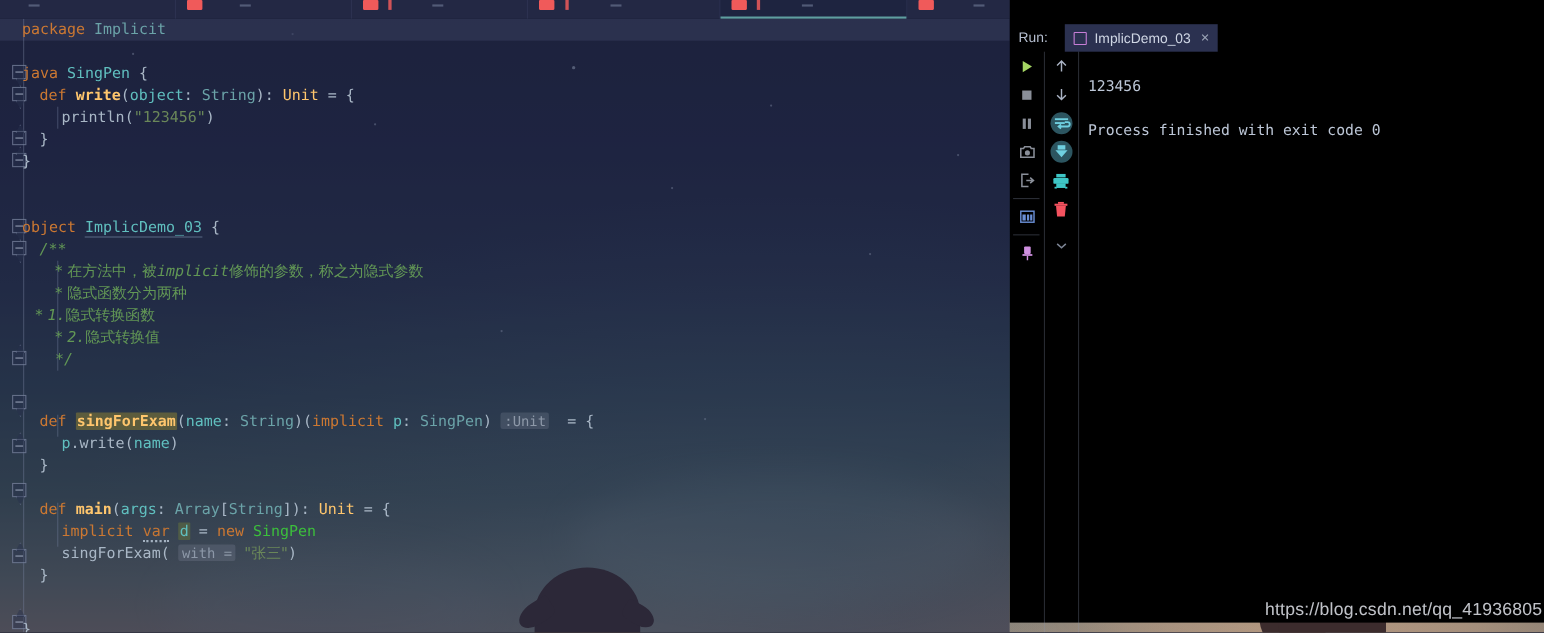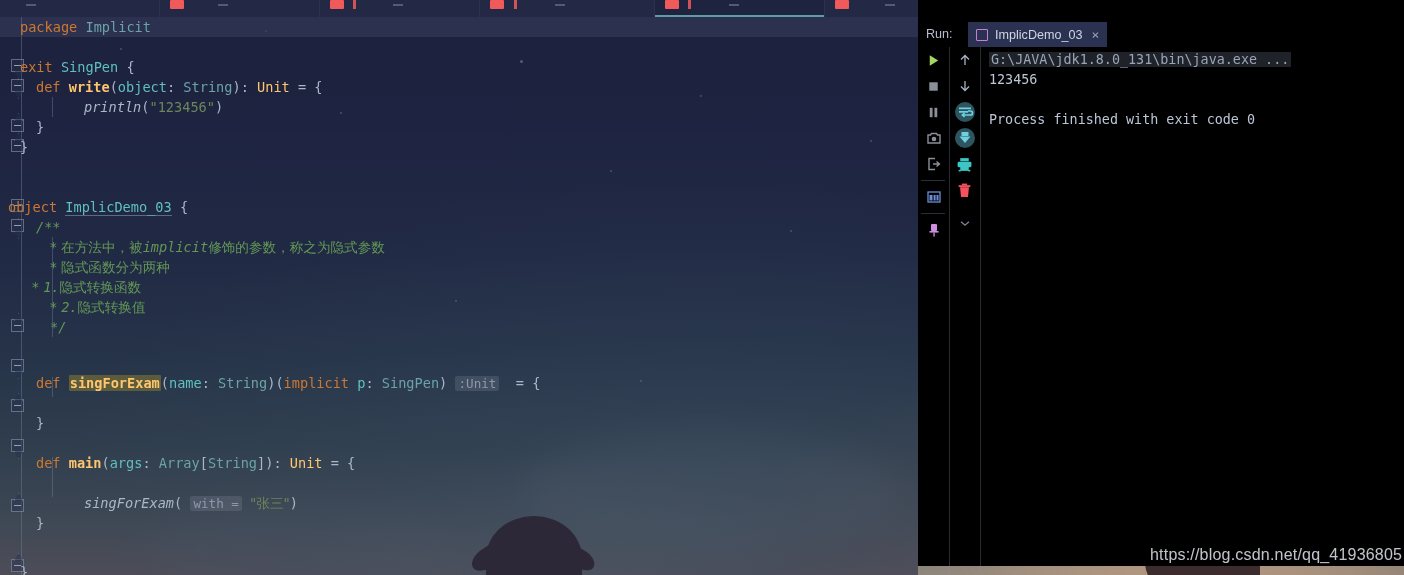--- a/index.html
+++ b/index.html
@@ -65,21 +65,21 @@
   
   .kw{color:#cc7832;}
   .cls{color:#60bfbf;}
   .typ{color:#6ba3a8;}
   .fn{color:#ffc66d;}
   .str{color:#6a8759;}
   .cmt{color:#629755;}
   .cmti{color:#629755;font-style:italic;}
   .grn{color:#3cbf3c;}
   .pln{color:#a9b7c6;}
-  .ital{font-style:italic;margin-left:28px;}
+  .ital{}
   .bold{font-weight:bold;}
   .uline{border-bottom:1px solid rgba(140,160,190,.55);}
   .hl-fn{background:#5c5c3d;border-radius:1px;padding:0 1px;}
   .hl-var{background:#4f5c47;border-radius:1px;padding:0 1px;}
   .hint{background:rgba(130,140,160,0.26);color:#8d98a8;border-radius:2px;padding:0 3px;font-size:12.6px;}
   .wavy{border-bottom:2px dotted #a9b7c6;opacity:.95;}
   .cn{font-family:"DejaVu Sans","Liberation Sans",sans-serif;}
 
   
   #tabstrip{position:absolute;left:0;top:0;width:918px;height:17px;background:#232844;}
@@ -237,53 +237,55 @@
   <div class="ind" style="left:52px;top:220px;height:100px;"></div>
   <div class="ind" style="left:52px;top:360px;height:20px;"></div>
   <div class="ind" style="left:52px;top:440px;height:40px;"></div>
 
   <div id="code">
 
     
     <div class="ln" style="top:0px;"><span class="kw">package</span><span class="pln"> </span><span class="typ">Implicit</span></div>
 
     
-    <div class="ln" style="top:40px;padding-left:20px;"><span class="kw">exit</span><span class="pln"> </span><span class="cls">SingPen</span><span class="pln"> </span><span class="pln">{</span></div>
+    <div class="ln" style="top:40px;padding-left:20px;"><span class="kw">java</span><span class="pln"> </span><span class="cls">SingPen</span><span class="pln"> </span><span class="pln">{</span></div>
 
     
     <div class="ln" style="top:60px;padding-left:36px;"><span class="kw">def</span><span class="pln"> </span><span class="fn bold">write</span><span class="pln">(</span><span class="cls">object</span><span class="pln">: </span><span class="typ">String</span><span class="pln">): </span><span class="fn">Unit</span><span class="pln"> = {</span></div>
 
     
     <div class="ln" style="top:80px;padding-left:56px;"><span class="pln ital">println</span><span class="pln">(</span><span class="str">"123456"</span><span class="pln">)</span></div>
 
     <div class="ln" style="top:100px;padding-left:36px;"><span class="pln">}</span></div>
     <div class="ln" style="top:120px;padding-left:20px;"><span class="pln">}</span></div>
 
     
-    <div class="ln" style="top:180px;padding-left:8px;"><span class="kw">object</span><span class="pln"> </span><span class="cls uline">ImplicDemo_03</span><span class="pln"> {</span></div>
+    <div class="ln" style="top:180px;padding-left:20px;"><span class="kw">object</span><span class="pln"> </span><span class="cls uline">ImplicDemo_03</span><span class="pln"> {</span></div>
 
     
     <div class="ln" style="top:200px;padding-left:36px;"><span class="cmti">/**</span></div>
     <div class="ln" style="top:220px;padding-left:50px;"><span class="cmt cn">* 在方法中，被</span><span class="cmti">implicit</span><span class="cmt cn">修饰的参数，称之为隐式参数</span></div>
     <div class="ln" style="top:240px;padding-left:50px;"><span class="cmt cn">* 隐式函数分为两种</span></div>
     <div class="ln" style="top:260px;padding-left:32px;"><span class="cmt cn">* </span><span class="cmti">1.</span><span class="cmt cn">隐式转换函数</span></div>
     <div class="ln" style="top:280px;padding-left:50px;"><span class="cmt cn">* </span><span class="cmti">2.</span><span class="cmt cn">隐式转换值</span></div>
     <div class="ln" style="top:300px;padding-left:50px;"><span class="cmti">*/</span></div>
 
     
     <div class="ln" style="top:356px;padding-left:36px;"><span class="kw">def</span><span class="pln"> </span><span class="fn bold hl-fn">singForExam</span><span class="pln">(</span><span class="cls">name</span><span class="pln">: </span><span class="typ">String</span><span class="pln">)(</span><span class="kw">implicit</span><span class="pln"> </span><span class="cls">p</span><span class="pln">: </span><span class="typ">SingPen</span><span class="pln">) </span><span class="hint">:Unit</span><span class="pln">  = {</span></div>
 
     
+    <div class="ln" style="top:376px;padding-left:56px;"><span class="cls">p</span><span class="pln">.</span><span class="pln">write</span><span class="pln">(</span><span class="cls">name</span><span class="pln">)</span></div>
 
     <div class="ln" style="top:396px;padding-left:36px;"><span class="pln">}</span></div>
 
     
     <div class="ln" style="top:436px;padding-left:36px;"><span class="kw">def</span><span class="pln"> </span><span class="fn bold">main</span><span class="pln">(</span><span class="cls">args</span><span class="pln">: </span><span class="typ">Array</span><span class="pln">[</span><span class="typ">String</span><span class="pln">]): </span><span class="fn">Unit</span><span class="pln"> = {</span></div>
 
     
+    <div class="ln" style="top:456px;padding-left:56px;"><span class="kw">implicit</span><span class="pln"> </span><span class="kw wavy">var</span><span class="pln"> </span><span class="cls hl-var">d</span><span class="pln"> = </span><span class="kw">new</span><span class="pln"> </span><span class="grn">SingPen</span></div>
 
     
     <div class="ln" style="top:476px;padding-left:56px;"><span class="pln ital">singForExam</span><span class="pln">( </span><span class="hint">with =</span><span class="pln"> </span><span class="str cn">"张三"</span><span class="pln">)</span></div>
 
     <div class="ln" style="top:496px;padding-left:36px;"><span class="pln">}</span></div>
     <div class="ln" style="top:545px;padding-left:20px;"><span class="pln">}</span></div>
   </div>
 </div>
 
 <div id="runpanel">
@@ -394,19 +396,18 @@
       </div>
       <div class="tbbtn" style="height:40px;">
         <svg width="14" height="14" viewBox="0 0 16 16">
             <path d="M3.5 6.5L8 10.5l4.5-4" fill="none" stroke="#7c8494" stroke-width="1.6"></path>
           </svg>
       </div>
     </div>
   </div>
 
   <div id="console">
-    <div class="cline" style="top:3px;"><span class="cmdhl">G:\JAVA\jdk1.8.0_131\bin\java.exe ...</span></div>
     <div class="cline" style="top:23px;">123456</div>
     <div class="cline" style="top:63px;">Process finished with exit code 0</div>
   </div>
 </div>
 
 <div id="watermark">https://blog.csdn.net/qq_41936805</div>
 
 </body></html>

